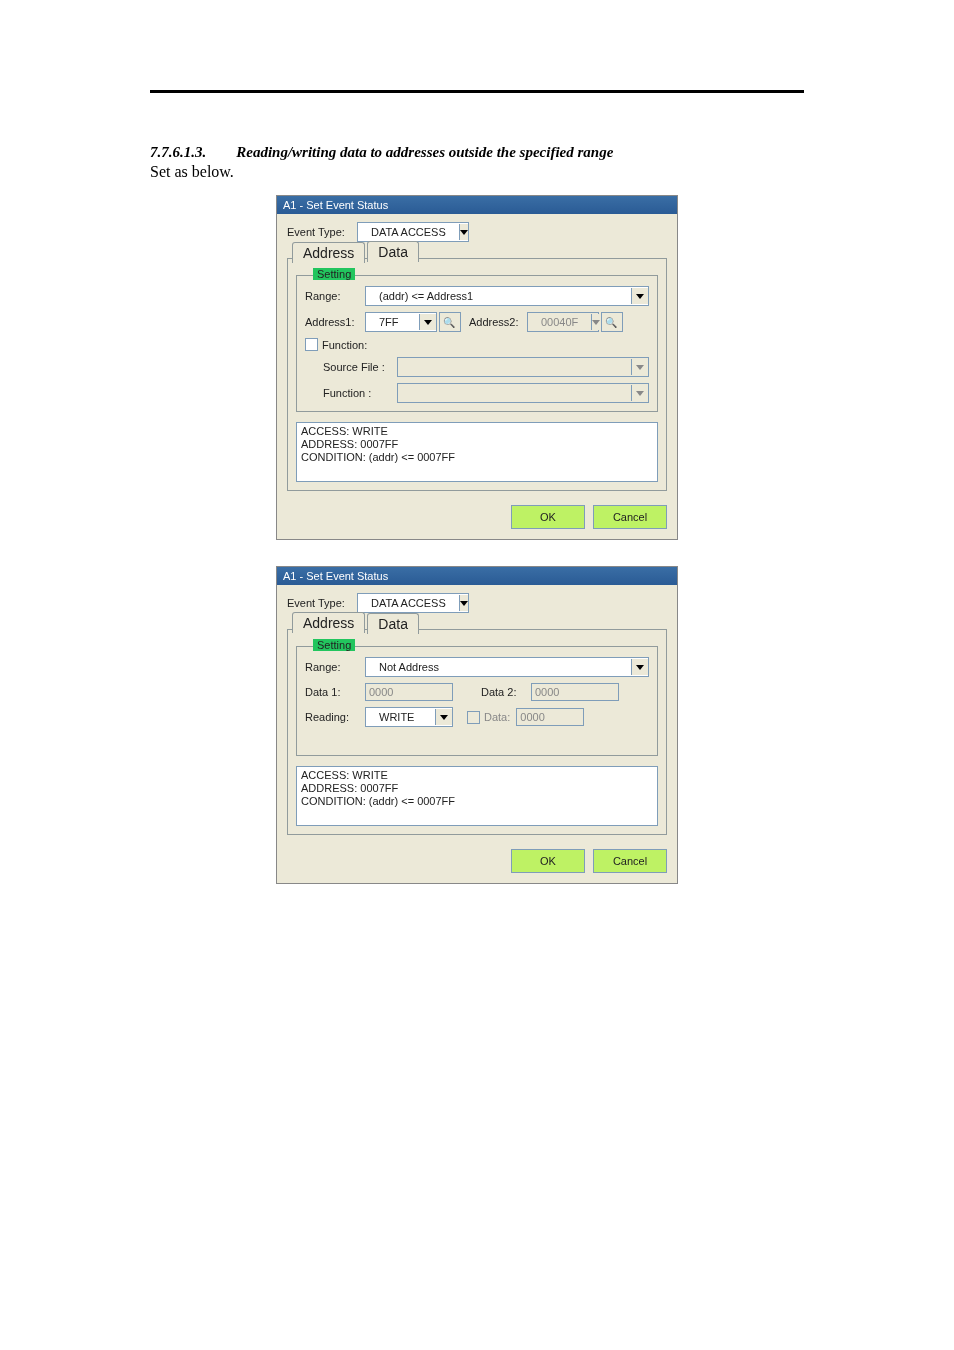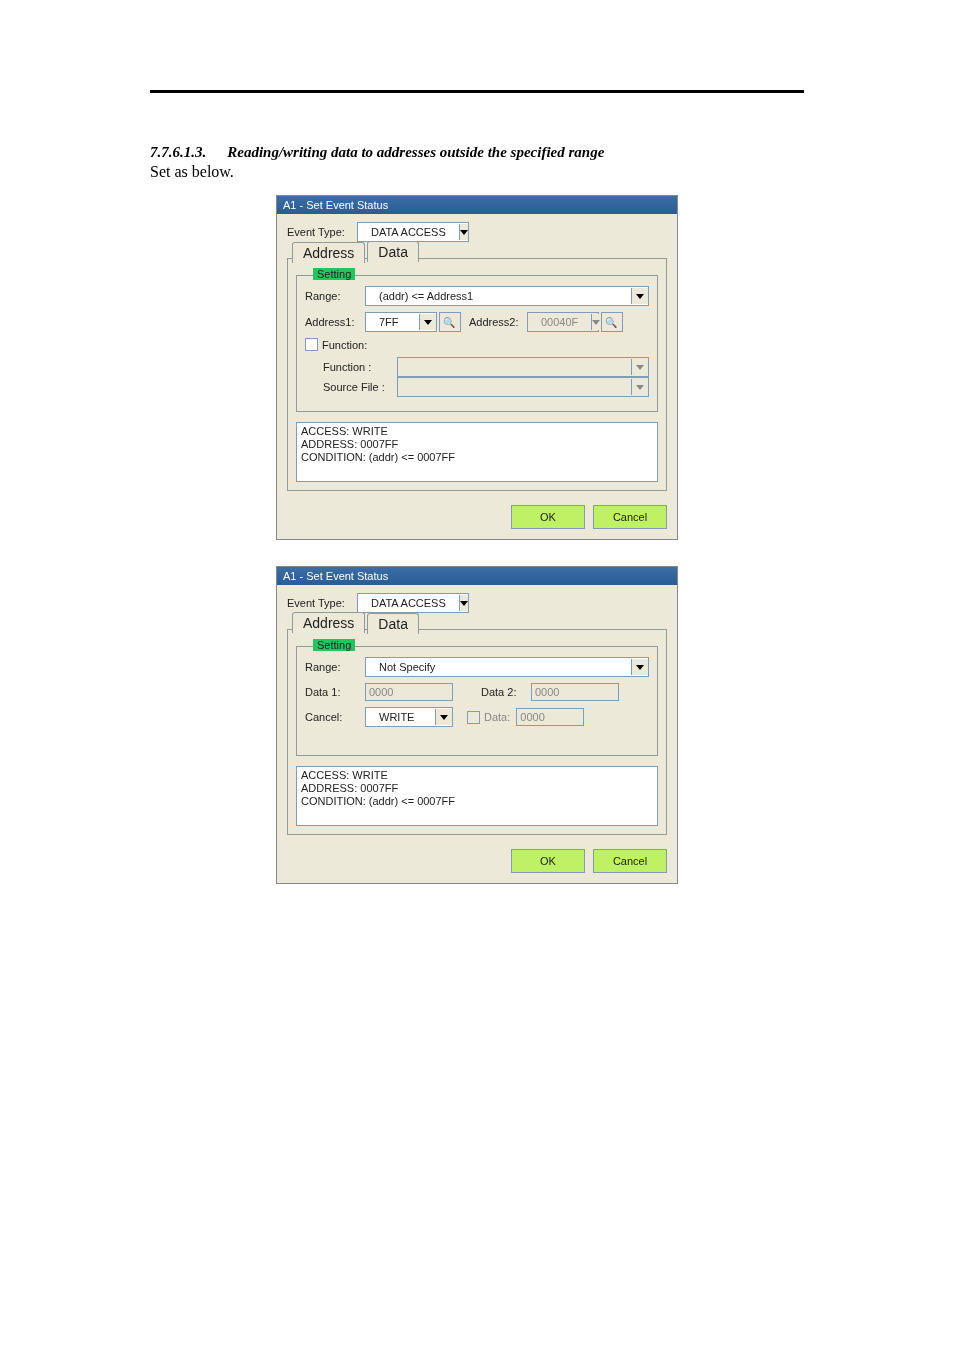--- a/index.html
+++ b/index.html
@@ -1,19 +1,19 @@
 <!DOCTYPE html>
 <html><head>
 <meta charset="utf-8">
 <style>
 html,body{margin:0;padding:0;background:#fff;font-family:"Times New Roman",serif;color:#000}
 .page{width:954px;height:1350px;position:relative;box-sizing:border-box;padding:90px 150px 0 150px}
 .top-rule{border-top:3px solid #000;margin-bottom:50px}
 .sec-num{font-weight:bold;font-style:italic;font-size:15px;font-family:"Times New Roman",serif}
-.sec-title{font-weight:bold;font-style:italic;font-size:15px;margin-left:17px}
+.sec-title{font-weight:bold;font-style:italic;font-size:15px;margin-left:26px}
 .body-text{font-size:16px;margin-top:2px}
 .dialog{width:400px;margin:14px auto 0 auto;border:1px solid #888;background:#ece9d8;font-family:Tahoma,Arial,sans-serif;font-size:11px;color:#222}
 .titlebar{background:linear-gradient(#3a6ea5,#2a5b95);color:#fff;padding:3px 6px;font-size:11px}
 .dlg-body{padding:8px 10px 10px 10px}
 .row{display:flex;align-items:center;margin-bottom:6px}
 .lbl{width:70px}
 .combo{display:flex;align-items:center;background:#fff;border:1px solid #7f9db9;height:18px}
 .combo .txt{padding:0 13px;flex:1;font-size:11px;white-space:nowrap}
 .combo .arrow{width:16px;height:16px;border-left:1px solid #7f9db9;background:#ece9d8;display:flex;align-items:center;justify-content:center}
 .combo.disabled{background:#ece9d8;color:#888}
@@ -106,31 +106,31 @@
             </div>
             <div class="iconbtn">
                 <span class="magnifier">🔍</span>
               </div>
           </div>
 
           <div class="inrow">
             <div class="cb"></div>
             <div>Function:</div>
           </div>
+          <div class="inrow">
+            <div class="sublbl" style="width:74px">Source File :</div>
+            <div class="combo disabled" style="flex:1">
+              <div class="txt"></div>
+              <div class="arrow">
+                  <div class="chev dis"></div>
+                </div>
+            </div>
+          </div>
           <div class="inrow" style="margin-bottom:0">
             <div class="sublbl" style="width:74px">Function :</div>
-            <div class="combo disabled" style="flex:1">
-              <div class="txt"></div>
-              <div class="arrow">
-                  <div class="chev dis"></div>
-                </div>
-            </div>
-          </div>
-          <div class="inrow">
-            <div class="sublbl" style="width:74px">Source File :</div>
             <div class="combo disabled" style="flex:1">
               <div class="txt"></div>
               <div class="arrow">
                   <div class="chev dis"></div>
                 </div>
             </div>
           </div>
         </div>
 
         <div class="summary">ACCESS: WRITE
@@ -163,40 +163,40 @@
           <div class="tab">Address</div>
           <div class="tab active">Data</div>
         </div>
 
         <div class="group" style="padding-bottom:28px">
           <div class="legend">Setting</div>
 
           <div class="inrow">
             <div class="ilbl">Range:</div>
             <div class="combo" style="flex:1">
-              <div class="txt">Not Specify</div>
+              <div class="txt">Not Address</div>
               <div class="arrow">
                   <div class="chev"></div>
                 </div>
             </div>
           </div>
 
           <div class="inrow">
             <div class="ilbl">Data 1:</div>
             <div class="input dis" style="width:80px">
                 <span>0000</span>
               </div>
             <div class="ilbl" style="width:50px;margin-left:28px">Data 2:</div>
             <div class="input dis" style="width:80px">
                 <span>0000</span>
               </div>
           </div>
 
           <div class="inrow" style="margin-bottom:0">
-            <div class="ilbl">Cancel:</div>
+            <div class="ilbl">Reading:</div>
             <div class="combo" style="width:86px">
               <div class="txt">WRITE</div>
               <div class="arrow">
                   <div class="chev"></div>
                 </div>
             </div>
             <div style="width:14px"></div>
             <div class="cb dis"></div>
             <div style="color:#888">Data:</div>
             <div class="input dis" style="width:60px;margin-left:6px">

